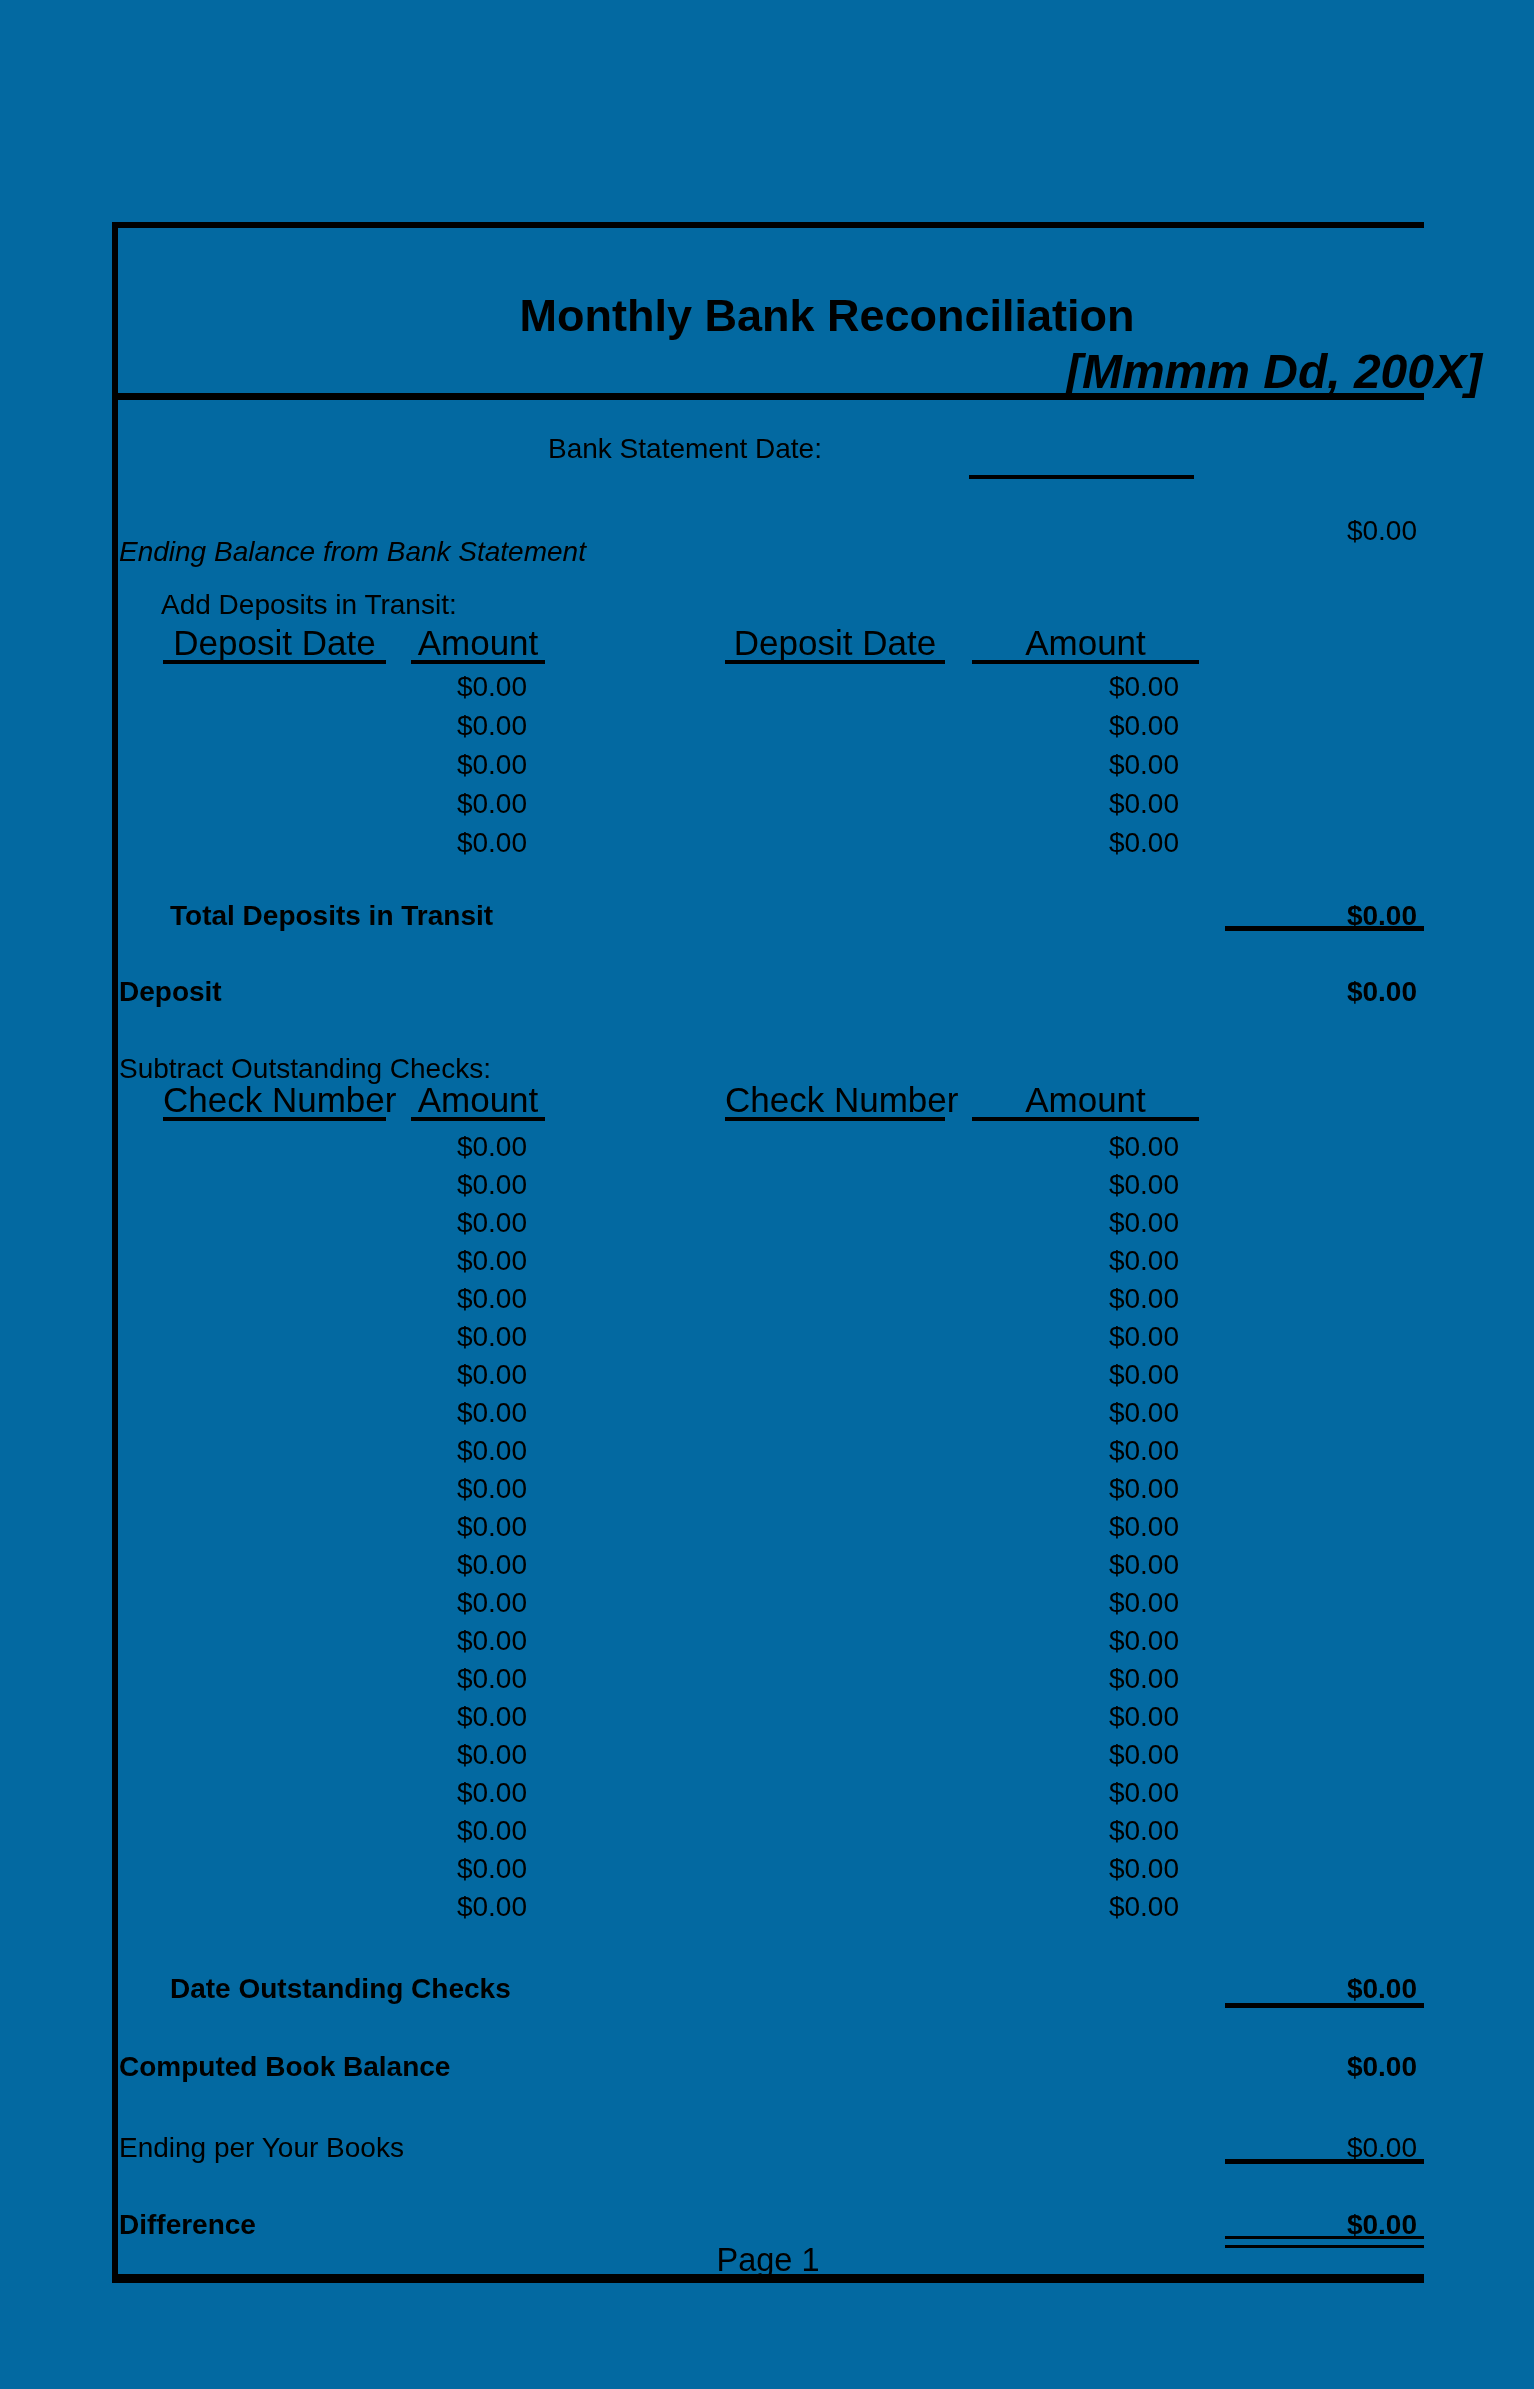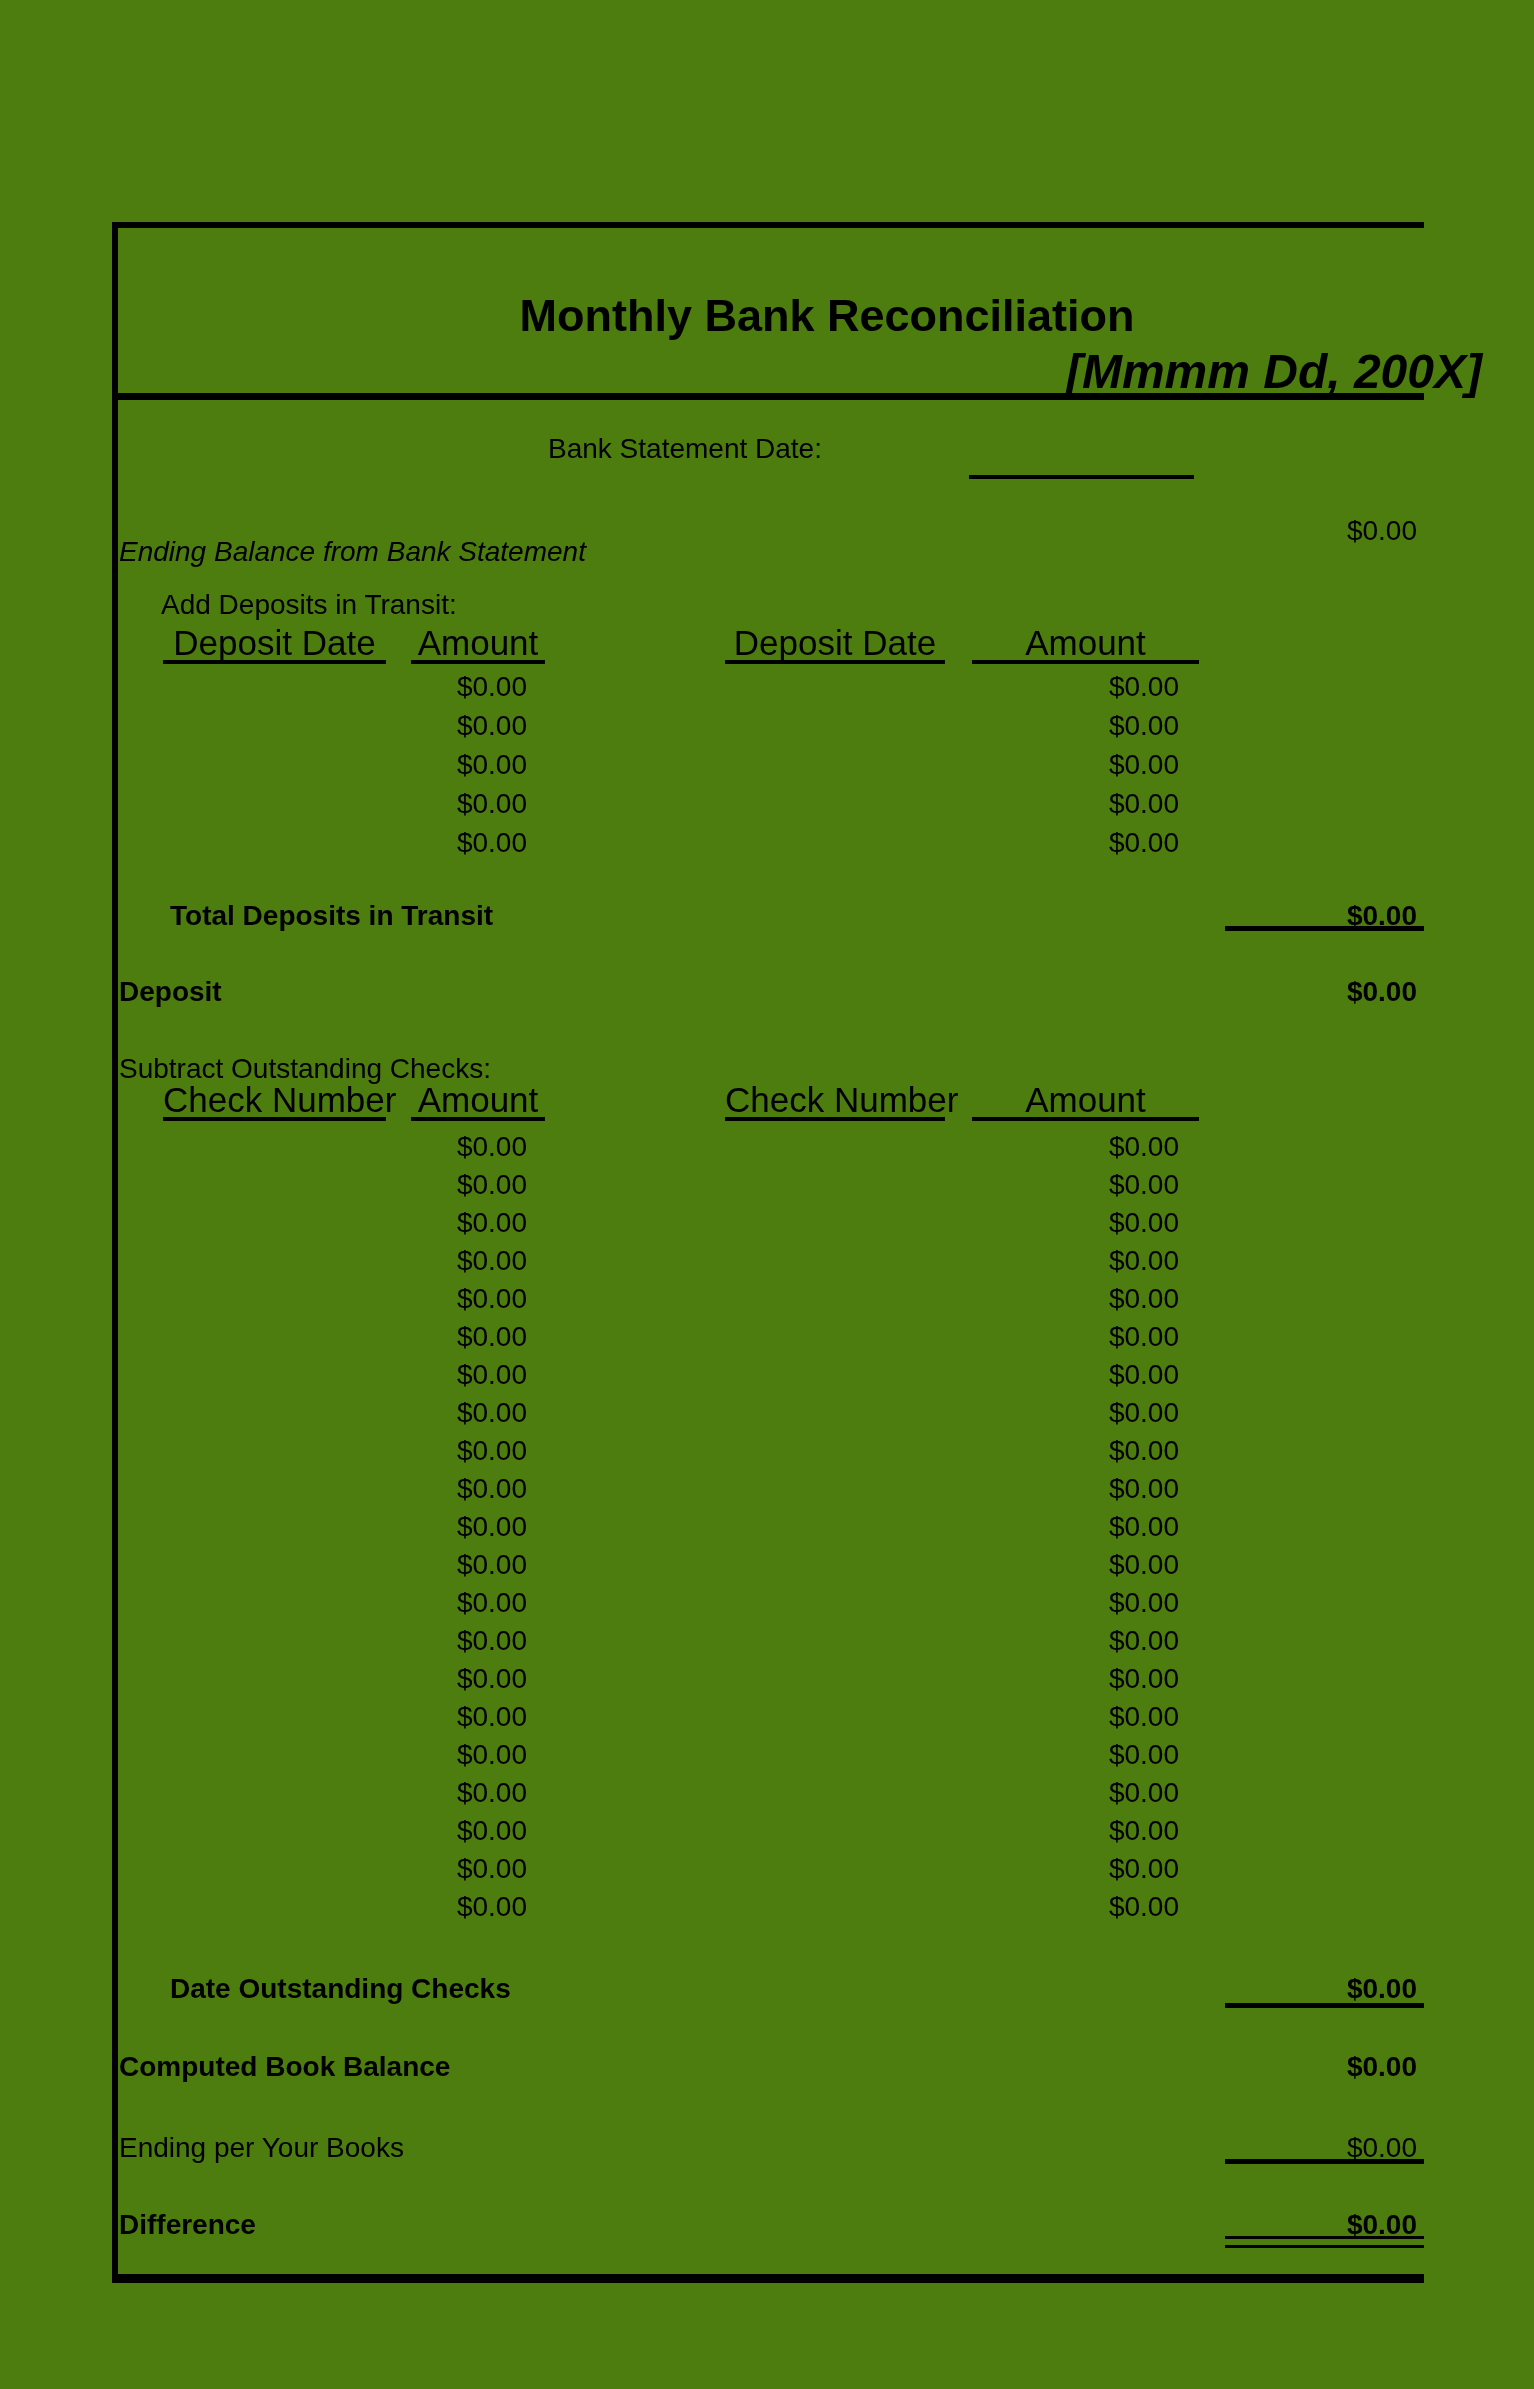--- a/index.html
+++ b/index.html
@@ -1,17 +1,17 @@
 <!DOCTYPE html>
 <html><head>
 <meta charset="utf-8">
 <style>
   html,body{margin:0;padding:0;background:#ffffff;}
   #sheet{
-    position:relative;width:1534px;height:2390px;background:#4d7c0f;
+    position:relative;width:1534px;height:2390px;background:#0369a1;
     font-family:"Liberation Sans","DejaVu Sans",sans-serif;color:#000000;
     overflow:hidden;
   }
   .abs{position:absolute;}
   
   #frame{
     left:112px;top:222px;width:1312px;height:2061px;
     border-top:6.7px solid #000;border-left:6.7px solid #000;border-bottom:9.6px solid #000;
     box-sizing:border-box;
   }
@@ -278,15 +278,16 @@
   <div class="abs amt-right bold" style="top:2050px;">$0.00</div>
 
   <div class="abs lbl" style="left:119px;top:2131px;">Ending per Your Books</div>
   <div class="abs amt-right" style="top:2131px;">$0.00</div>
   <div class="abs rule sum-rule" style="top:2159px;"></div>
 
   <div class="abs lbl bold" style="left:119px;top:2208px;">Difference</div>
   <div class="abs amt-right bold" style="top:2208px;">$0.00</div>
   <div class="abs dbl-rule" style="top:2236px;"></div>
 
+  <div class="abs footer" style="top:2243px;">Page 1</div>
 
 </div>
 
 
 </body></html>

